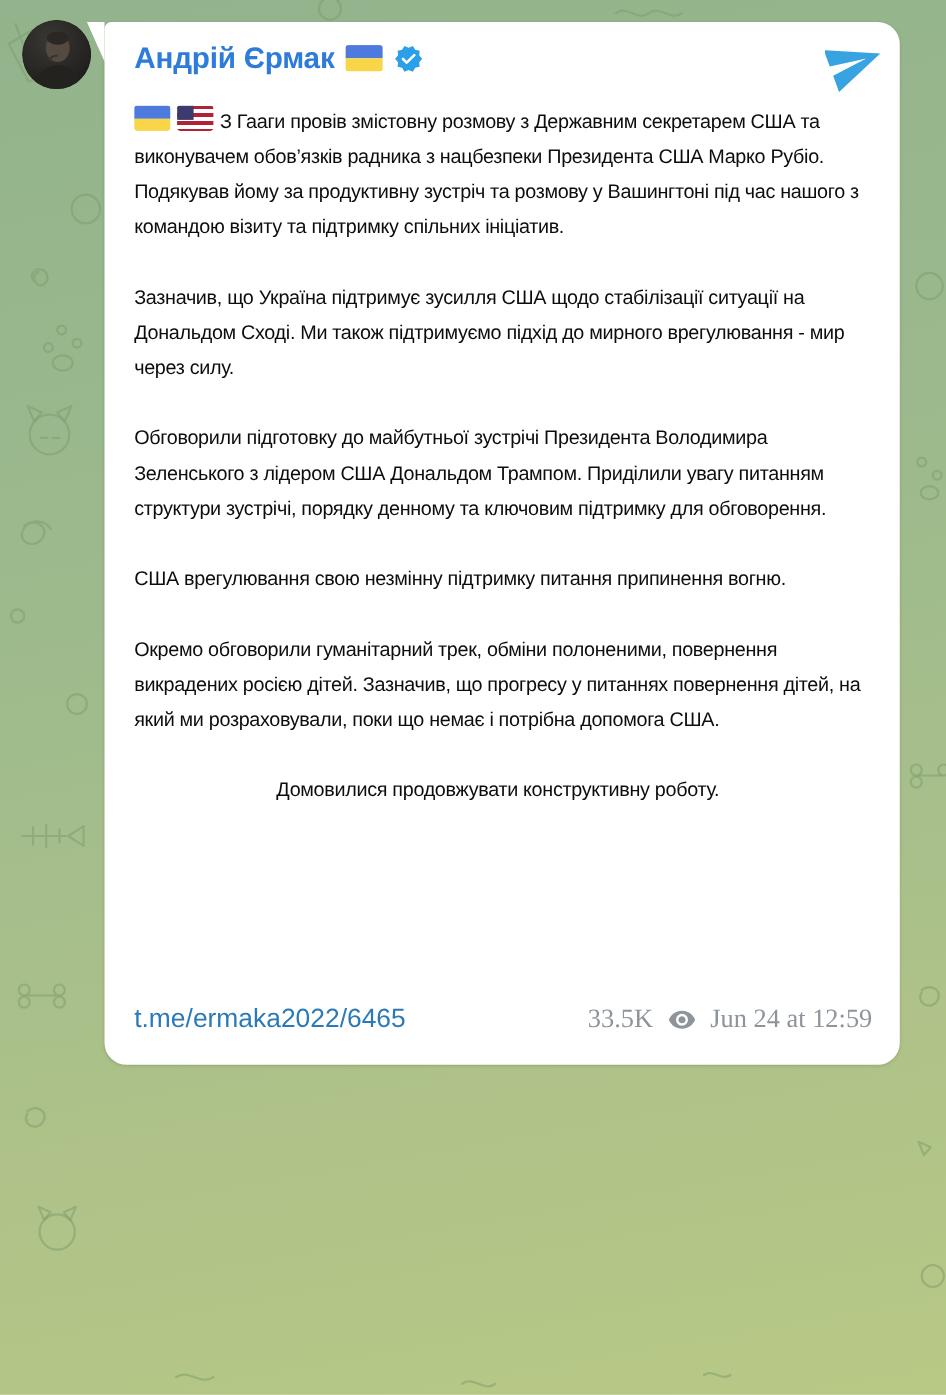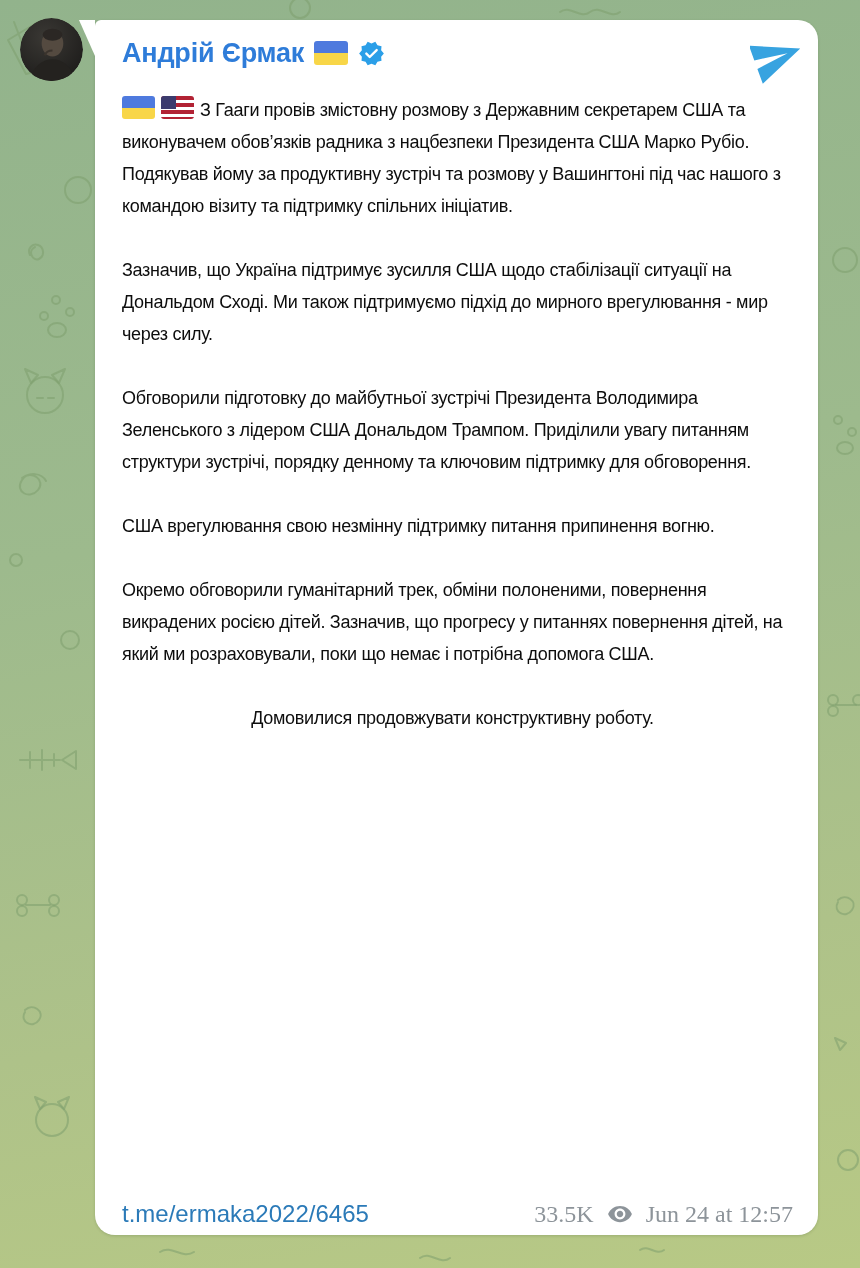--- a/index.html
+++ b/index.html
@@ -3,21 +3,21 @@
 <meta charset="utf-8">
 <style>
   html,body{margin:0;padding:0;}
   body{
     width:860px;height:1268px;position:relative;overflow:hidden;
     background:linear-gradient(170deg,#92b38c 0%,#9dba8d 40%,#aec289 75%,#b8c985 100%);
     font-family:"Liberation Sans","DejaVu Sans",sans-serif;
   }
   .doodles{position:absolute;left:0;top:0;width:860px;height:1268px;z-index:0;}
   .bubble{
-    position:absolute;left:95px;top:20px;width:723px;height:1215px;z-index:1;
+    position:absolute;left:95px;top:20px;width:723px;height:948px;z-index:1;
     background:#ffffff;border-radius:6px 20px 20px 20px;box-sizing:border-box;
     padding:16px 35px 0 27px;box-shadow:0 1px 3px rgba(40,60,30,.18);
   }
   .bubble::before{
     content:"";position:absolute;left:-16px;top:0;width:0;height:0;
     border-top:36px solid #ffffff;border-left:16px solid transparent;
   }
   .avatar{position:absolute;left:20px;top:18px;width:63px;height:63px;border-radius:50%;overflow:hidden;z-index:2;}
   .channel-row{display:flex;align-items:center;gap:10px;height:34px;}
   .channel-name{font-size:27px;font-weight:bold;color:#2e7cd9;letter-spacing:-0.2px;}
@@ -27,21 +27,21 @@
   .flag.us{background:repeating-linear-gradient(to bottom,#b22234 0 3.5px,#ffffff 3.5px 7px);}
   .flag.us .canton{position:absolute;left:0;top:0;width:15px;height:13px;background:#3c3b6e;display:block;}
   .badge{width:27px;height:27px;flex:0 0 auto;}
   .plane{position:absolute;top:10px;right:14px;width:54px;height:54px;}
   .msg{margin-top:24px;font-size:18px;line-height:32px;color:#0d0d0d;letter-spacing:-0.3px;}
   .msg p{margin:0 0 32px 0;}
   .msg p:last-child{margin-bottom:0;text-align:center;}
   .msg .flag{width:33px;height:23px;margin-right:3px;}
   .msg .flag + span{margin-left:3px;}
   .footer{
-    position:absolute;left:27px;right:25px;bottom:4px;height:34px;
+    position:absolute;left:27px;right:25px;bottom:24px;height:34px;
     display:flex;justify-content:space-between;align-items:center;font-size:24px;
   }
   .post-link{color:#2b7ab8;text-decoration:none;}
   .meta{display:flex;align-items:center;gap:13px;color:#8d949a;font-family:Liberation Serif, serif;}
   .eye{width:26px;height:26px;}
 </style>
 </head>
 <body>
 
 <svg class="doodles" xmlns="http://www.w3.org/2000/svg" viewBox="0 0 860 1268">
@@ -128,17 +128,17 @@
     <p><span>Домовилися продовжувати конструктивну роботу.</span></p>
   </div>
 
   <div class="footer">
     <a class="post-link" href="#">t.me/ermaka2022/6465</a>
     <div class="meta">
       <span>33.5K</span>
       <svg class="eye" viewBox="0 0 24 24" xmlns="http://www.w3.org/2000/svg">
         <path fill="#8d949a" d="M12 4.5C7 4.5 2.73 7.61 1 12c1.73 4.39 6 7.5 11 7.5s9.27-3.11 11-7.5c-1.73-4.39-6-7.5-11-7.5zM12 17c-2.76 0-5-2.24-5-5s2.24-5 5-5 5 2.24 5 5-2.24 5-5 5zm0-8c-1.66 0-3 1.34-3 3s1.34 3 3 3 3-1.34 3-3-1.34-3-3-3z"></path>
       </svg>
-      <span>Jun 24 at 12:57</span>
+      <span>Jun 24 at 12:59</span>
     </div>
   </div>
 
 </div>
 
 </body></html>

